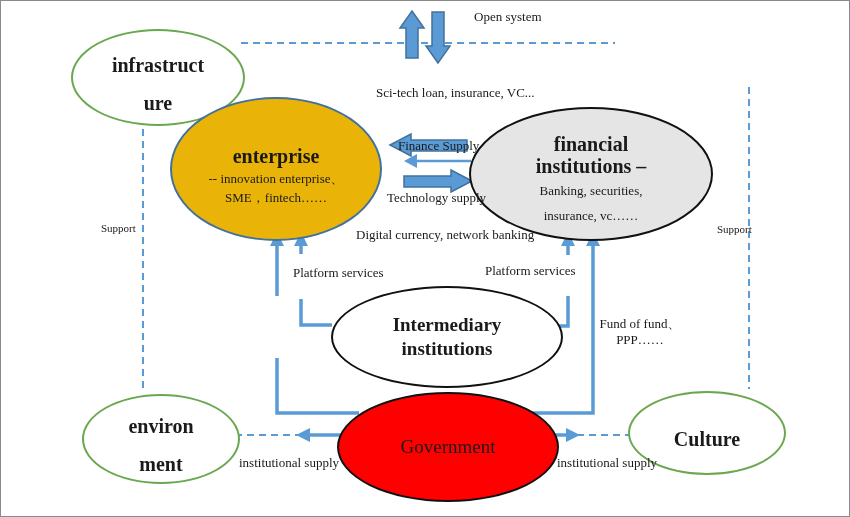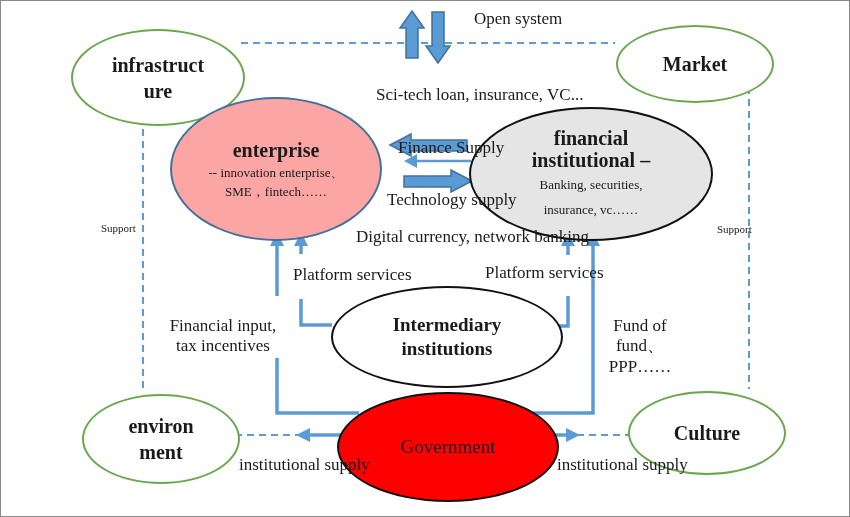--- a/index.html
+++ b/index.html
@@ -12,30 +12,30 @@
   .dash{stroke:#5B9BD5;stroke-width:2;stroke-dasharray:7 5;fill:none;}
   .sol{stroke:#5B9BD5;stroke-width:2.5;fill:none;}
   .sol3{stroke:#5B9BD5;stroke-width:3.5;fill:none;}
   .tri{fill:#5B9BD5;}
   .blk{fill:#5B9BD5;stroke:#41719C;stroke-width:1.5;}
   .node{
     position:absolute;border-radius:50%;display:flex;flex-direction:column;
     align-items:center;justify-content:center;text-align:center;background:#fff;
   }
   .node.green{border:2.5px solid #6aa84f;}
-  .node.blue{background:#fca5a5;border:2px solid #41719C;}
+  .node.blue{background:#eab308;border:2px solid #41719C;}
   .node.orange{background:#e5e5e5;border:2.5px solid #111;}
   .node.white{border:2.5px solid #111;}
   .node.red{background:#FF0000;border:2px solid #111;}
-  .t-big{font-weight:bold;font-size:20px;line-height:1.3;}
+  .t-big{font-weight:bold;font-size:20px;line-height:1.3;margin-top:12px;}
   .t-mid{font-weight:bold;font-size:19px;line-height:1.25;}
   .t-sub{font-size:13px;line-height:1.5;}
   .t-sub2{font-size:13px;line-height:1.9;}
   .t-gov{font-size:19px;}
-  .lbl{position:absolute;font-size:17px;white-space:nowrap;line-height:1.2;}
+  .lbl{position:absolute;font-size:13px;white-space:nowrap;line-height:1.2;}
   .lbl.center{text-align:center;white-space:normal;}
   .lbl.small{font-size:11px;}
 </style>
 </head>
 <body>
 
 <div id="canvas">
 
   <svg id="wires" width="848" height="515" viewBox="0 0 848 515">
 
@@ -101,42 +101,39 @@
       <line class="sol3" x1="551" y1="434" x2="566" y2="434"></line>
       <polygon class="tri" points="579,434 565,427 565,441"></polygon>
     </g>
   </svg>
 
   <div class="node green" style="left:70px;top:28px;width:170px;height:93px;">
     <div class="t-big">infrastruct</div>
     <div class="t-big">ure</div>
   </div>
 
-  <div class="node green" style="left:615px;top:24px;width:154px;height:74px;">
-    <div class="t-big">Market</div>
-  </div>
 
   <div class="node green" style="left:81px;top:393px;width:154px;height:86px;align-items:center;">
     <div class="t-big">environ</div>
     <div class="t-big">ment</div>
   </div>
 
   <div class="node green" style="left:627px;top:390px;width:154px;height:80px;">
     <div class="t-big">Culture</div>
   </div>
 
   <div class="node blue" style="left:169px;top:96px;width:208px;height:140px;">
     <div class="t-big">enterprise</div>
     <div class="t-sub">-- innovation enterprise、</div>
     <div class="t-sub">SME，fintech……</div>
   </div>
 
   <div class="node orange" style="left:468px;top:106px;width:240px;height:130px;">
     <div class="t-big">financial</div>
-    <div class="t-big" style="margin-top:-4px">institutional –</div>
+    <div class="t-big" style="margin-top:-4px">institutions –</div>
     <div class="t-sub2">Banking, securities,</div>
     <div class="t-sub2">insurance, vc……</div>
   </div>
 
   <div class="node white" style="left:330px;top:285px;width:228px;height:98px;">
     <div class="t-mid">Intermediary</div>
     <div class="t-mid">institutions</div>
   </div>
 
   <div class="node red" style="left:336px;top:391px;width:218px;height:106px;">
@@ -144,24 +141,20 @@
   </div>
 
   <div class="lbl" style="left:473px;top:8px;">Open system</div>
   <div class="lbl" style="left:375px;top:84px;">Sci-tech loan, insurance, VC...</div>
   <div class="lbl" style="left:397px;top:117px;margin-top:20px;">Finance Supply</div>
   <div class="lbl" style="left:386px;top:189px;">Technology supply</div>
   <div class="lbl" style="left:355px;top:226px;">Digital currency, network banking</div>
   <div class="lbl" style="left:292px;top:264px;">Platform services</div>
   <div class="lbl" style="left:484px;top:262px;">Platform services</div>
 
-  <div class="lbl center" style="left:162px;top:315px;width:120px;">
-    <div>Financial input,</div>
-    <div>tax incentives</div>
-  </div>
 
   <div class="lbl center" style="left:598px;top:315px;width:82px;">
     <div>Fund of fund、</div>
     <div>PPP……</div>
   </div>
 
   <div class="lbl small" style="left:100px;top:221px;">Support</div>
   <div class="lbl small" style="left:716px;top:222px;">Support</div>
   <div class="lbl" style="left:238px;top:454px;">institutional supply</div>
   <div class="lbl" style="left:556px;top:454px;">institutional supply</div>

